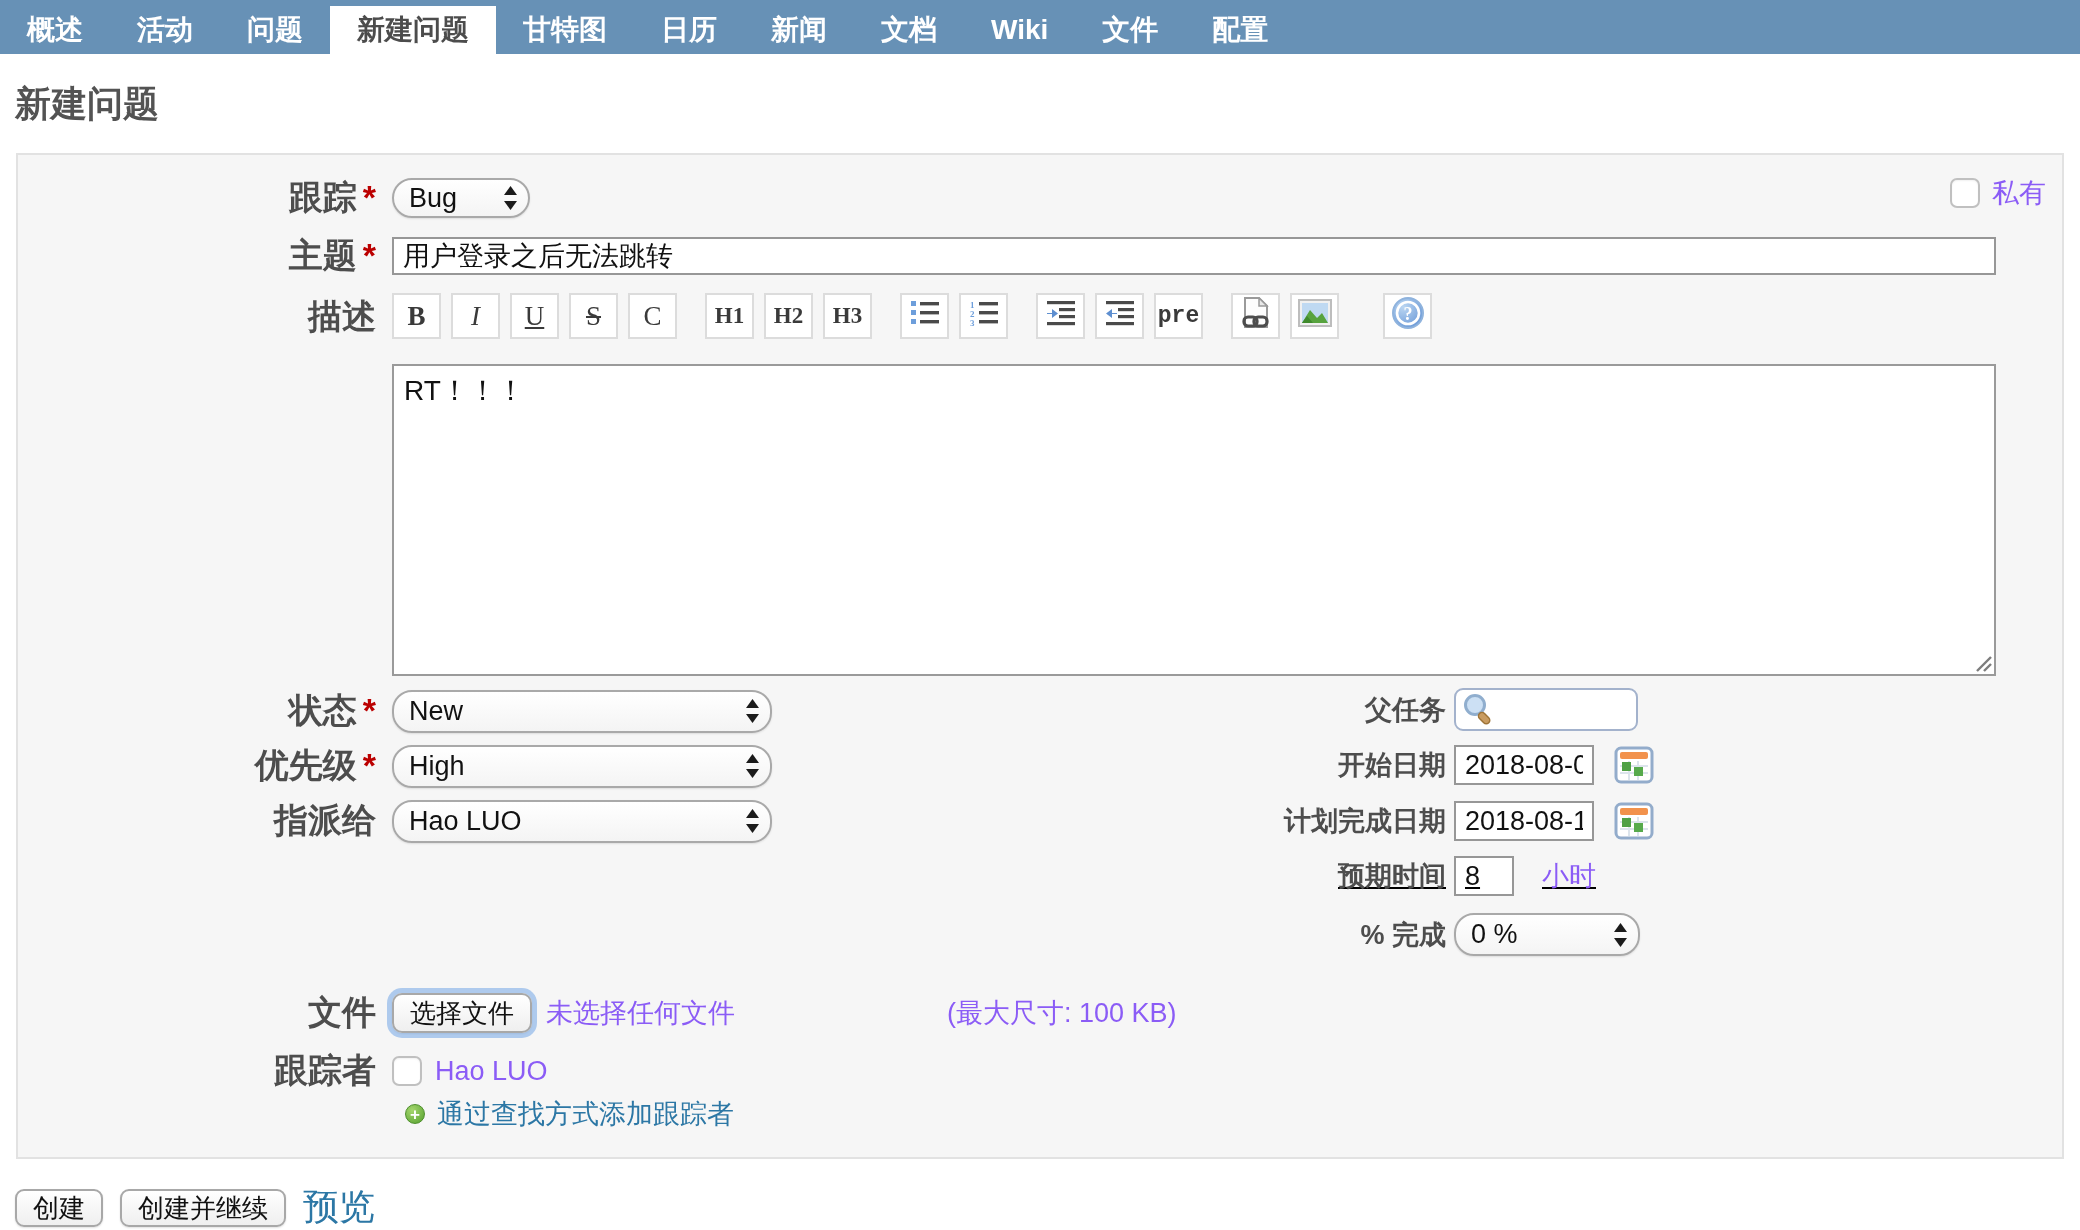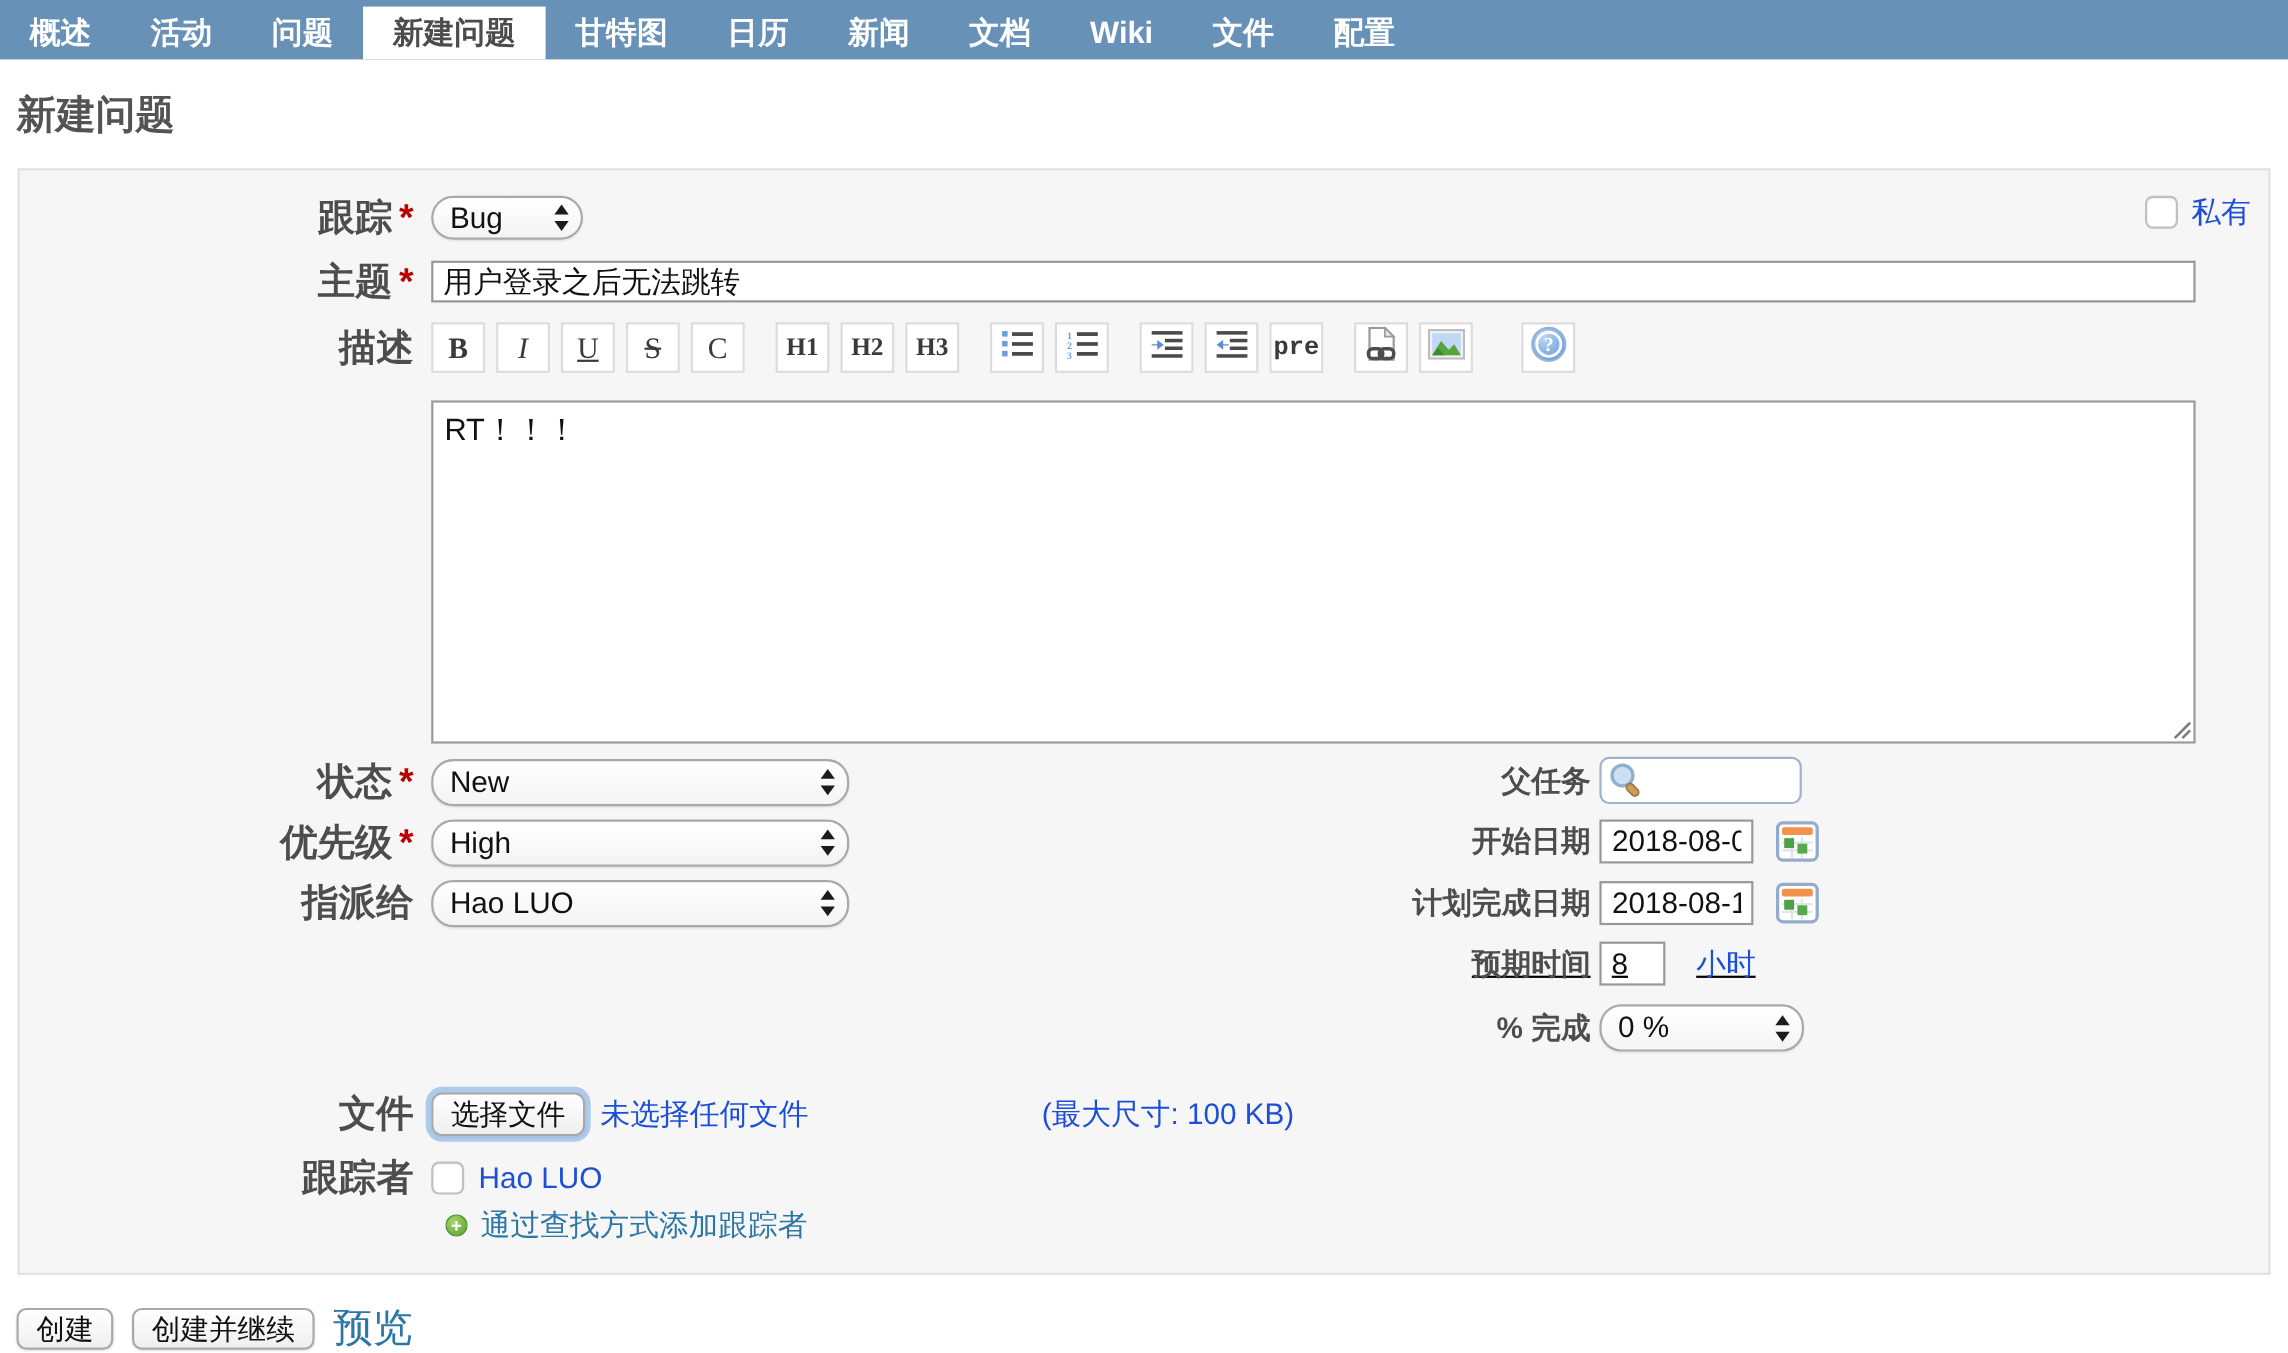--- a/index.html
+++ b/index.html
@@ -64,21 +64,21 @@
   .searchwrap svg { position:absolute; left:7px; top:4px; }
 
   .filebtn { border-radius:10px; height:40px;
     box-shadow:0 0 0 5px rgba(115,165,230,.55), 0 1px 2px rgba(0,0,0,.12); }
 
   .addicon { width:20px; height:20px; border-radius:50%; flex:none;
     background:radial-gradient(circle at 35% 30%, #A5D66E, #55A02E);
     border:1px solid #4E8F2C; color:#fff; font-size:17px; font-weight:bold;
     display:flex; align-items:center; justify-content:center; line-height:1; }
 
-  .plain { font-size:27px; color:#1d4ed8; }
+  .plain { font-size:27px; color:#8b5cf6; }
   .actions { display:flex; align-items:center; gap:17px; margin:24px 0 0 15px; }
 </style>
 </head>
 <body>
 
 <div class="nav">
   <div class="nav-item">概述</div>
   <div class="nav-item">活动</div>
   <div class="nav-item">问题</div>
   <div class="nav-item active">新建问题</div>

